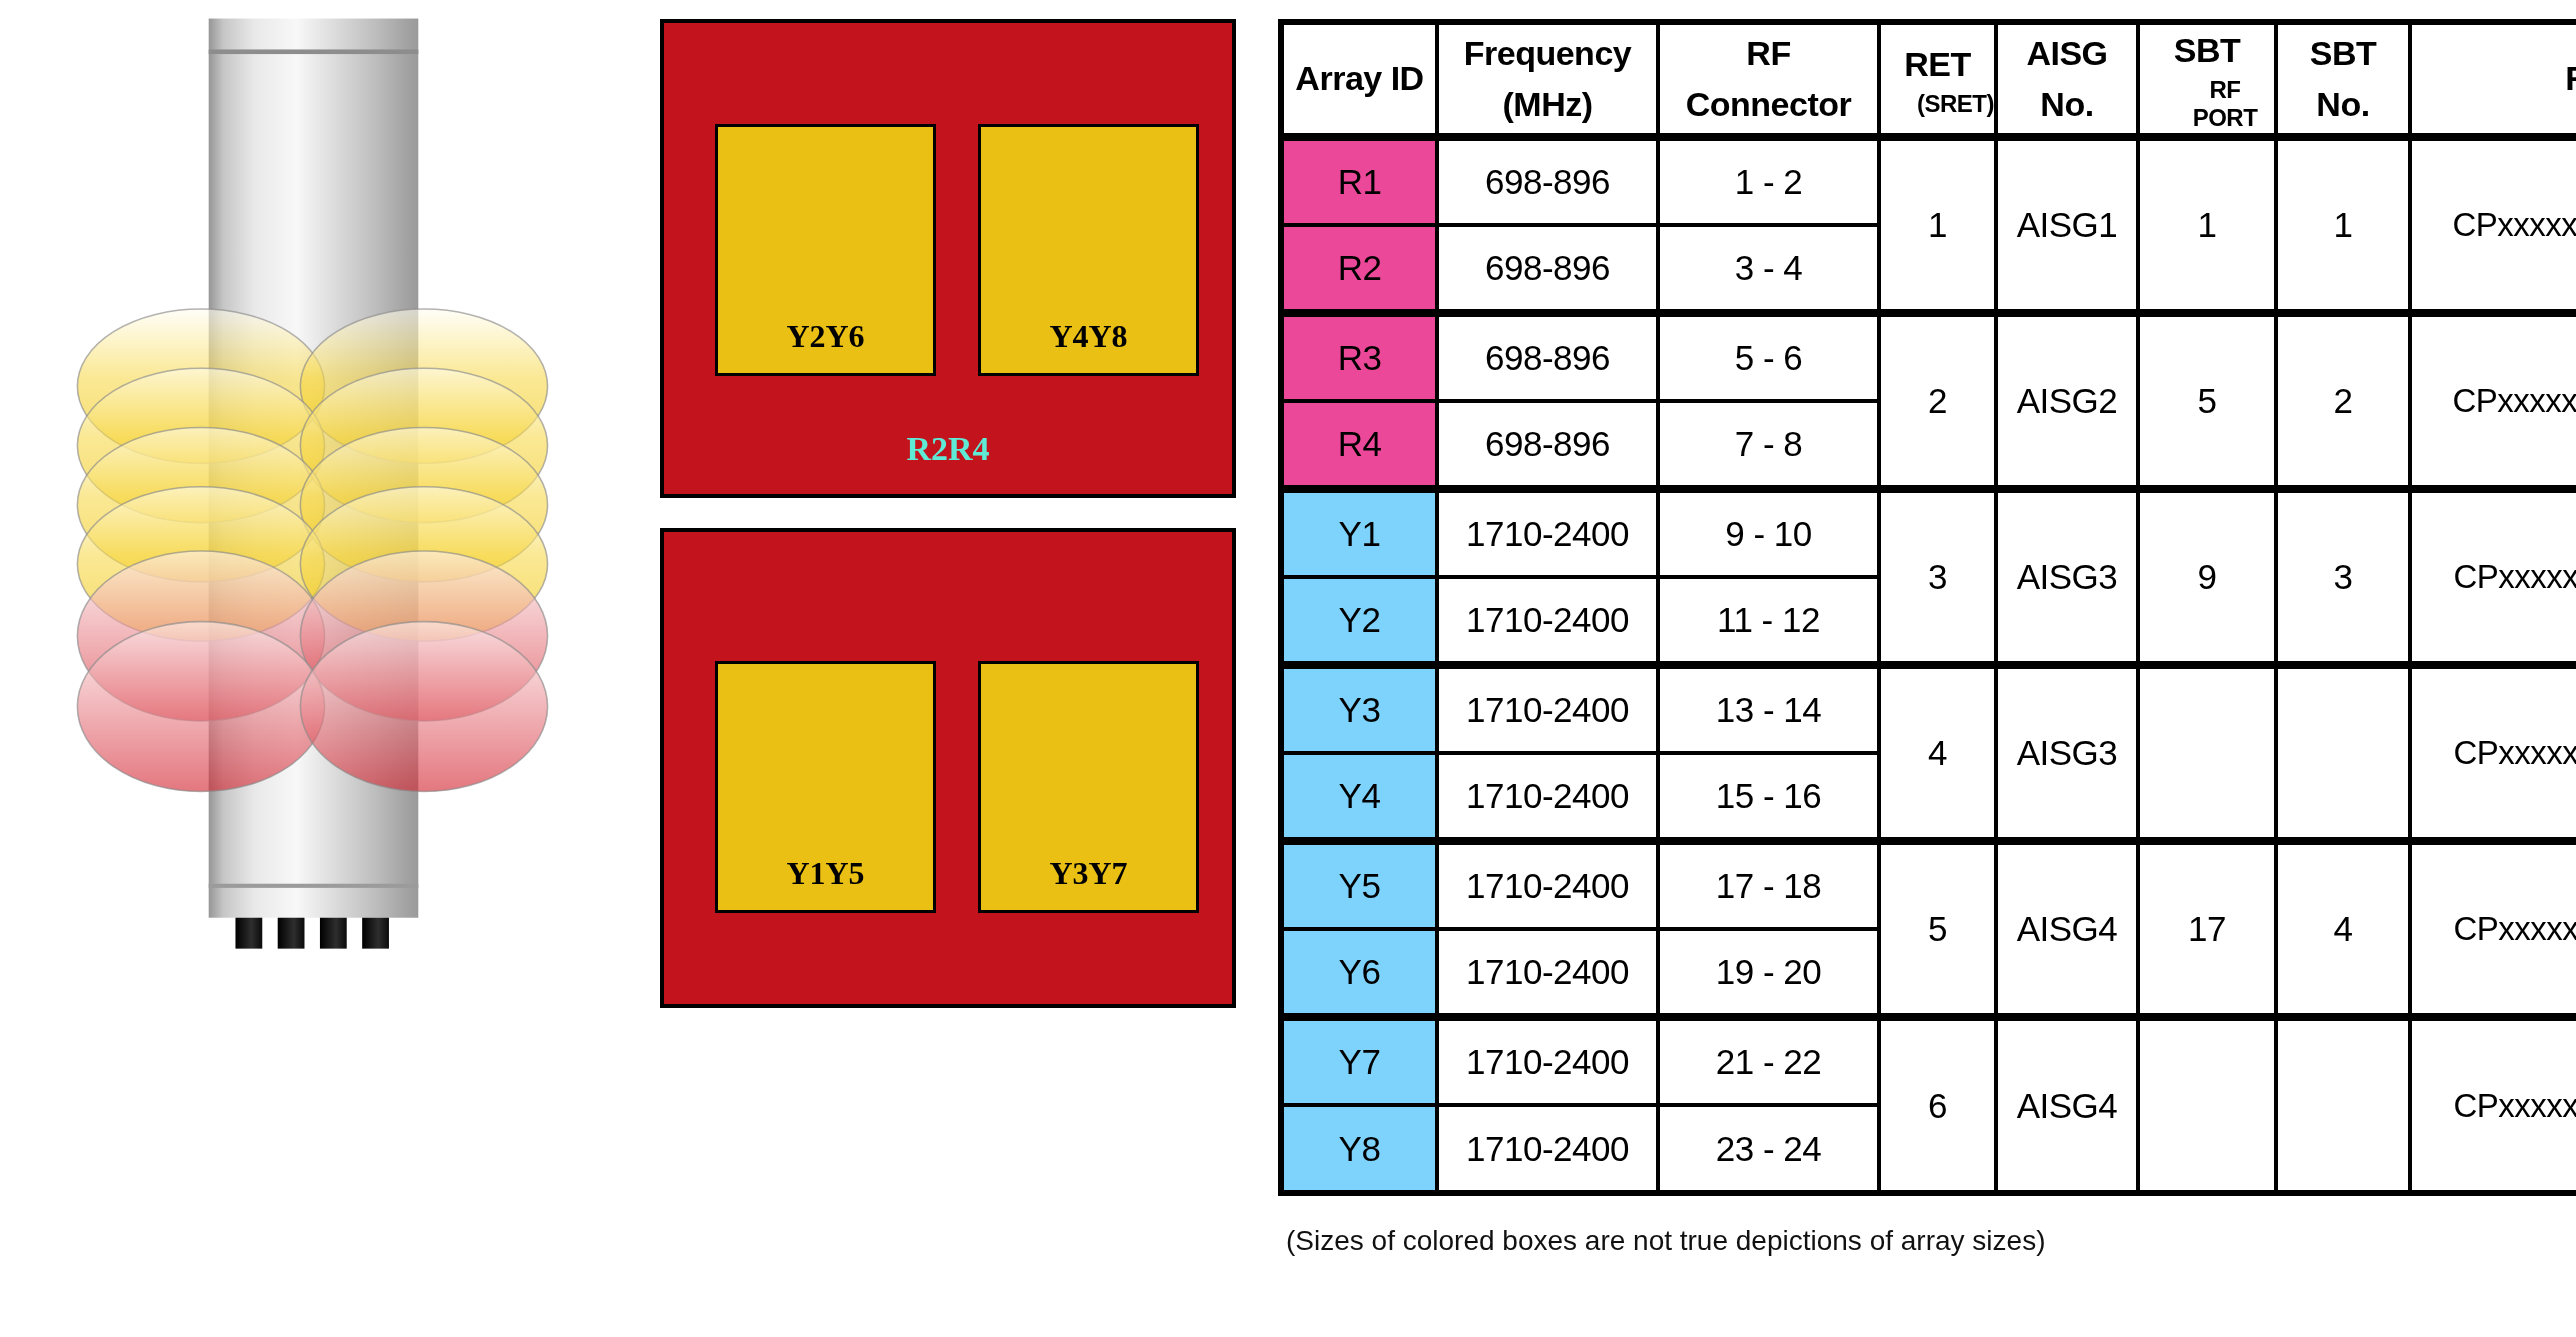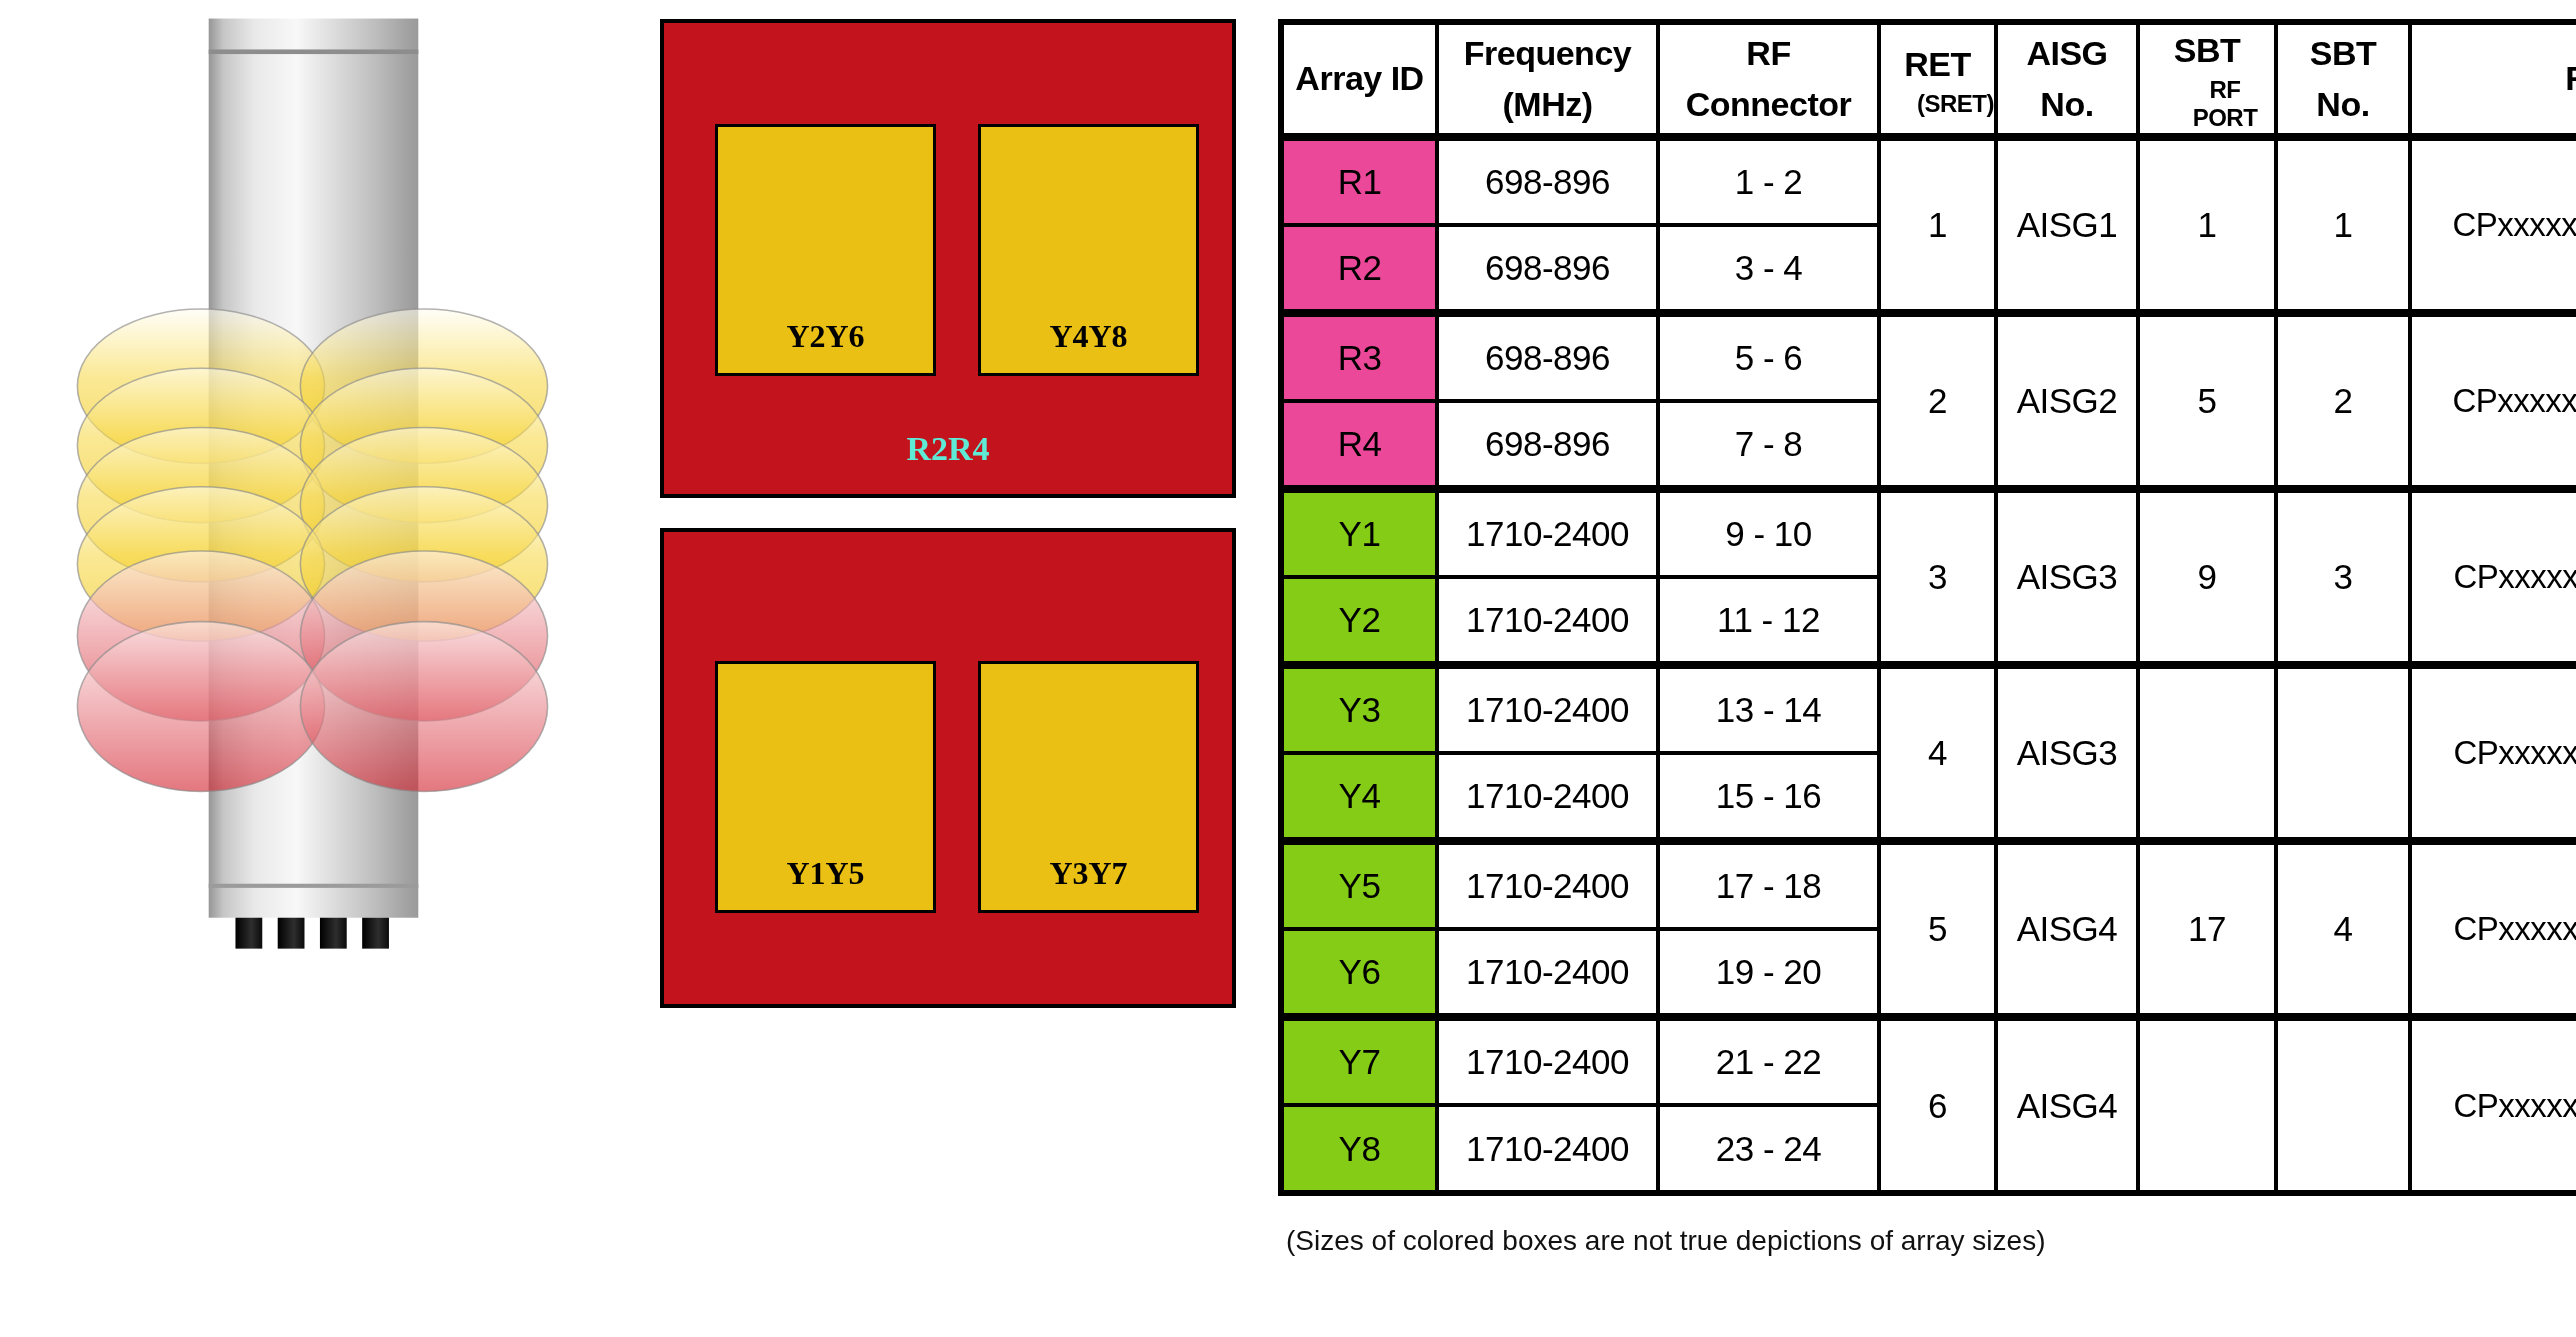--- a/index.html
+++ b/index.html
@@ -49,21 +49,21 @@
     border:4.1px solid #000; text-align:center; vertical-align:middle;
     padding:0; overflow:hidden;
   }
   #spec-table tr.hdr { height:110px; }
   #spec-table tr.r { height:88px; }
   #spec-table tr.gsep td { border-top-width:8.2px; }
   #spec-table tr.hdr th { border-bottom-width:8.2px; }
   th .h1, th .h2 { font-weight:600; font-size:34px; line-height:1.5; }
   th .h2.small { font-size:24px; line-height:1.2;padding-left:36px; }
   td.c-red { background:#ec4899; }
-  td.c-yel { background:#84cc16; }
+  td.c-yel { background:#7dd3fc; }
   td.uid { text-align:left; padding-left:32px; font-size:33px; }
 
   
   #footnote {
     position:absolute; left:1286px; top:1225px;
     font-size:28px; letter-spacing:0; color:#111;
   }
 </style>
 </head>
 <body>

